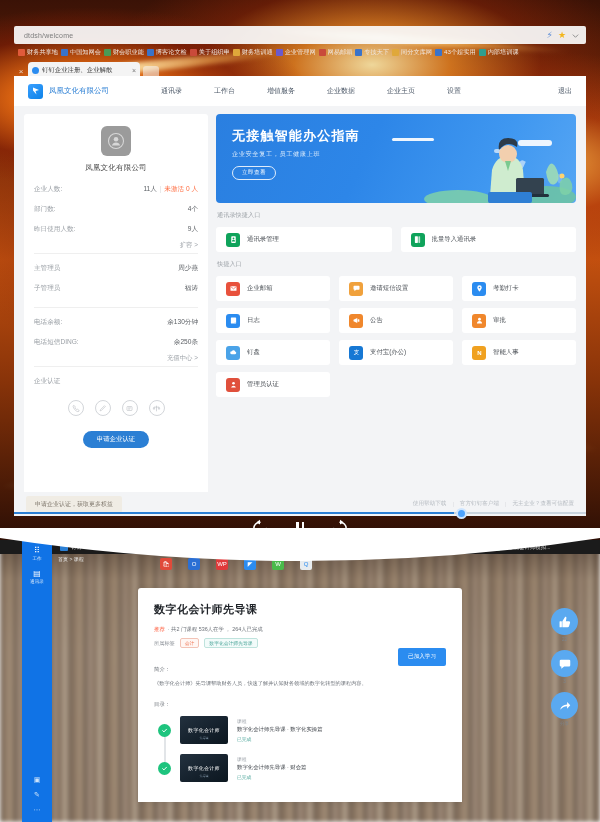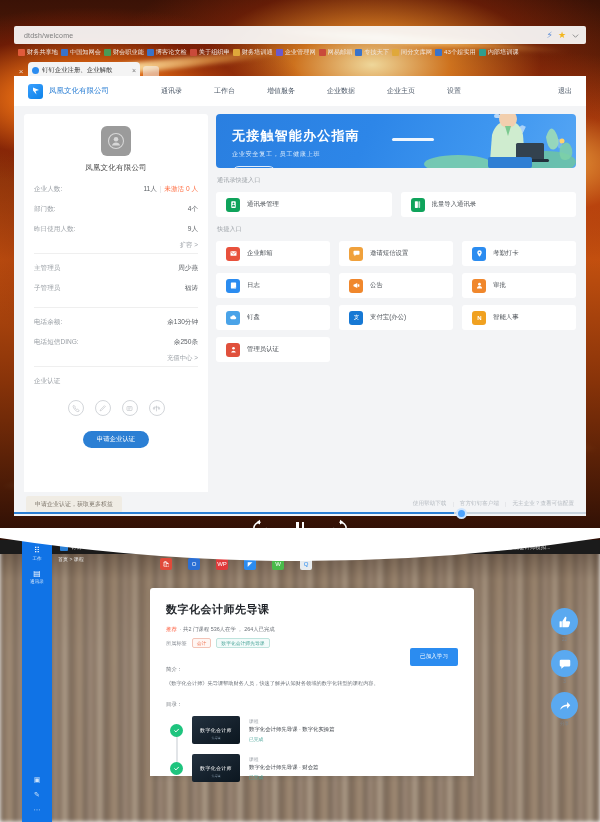--- a/index.html
+++ b/index.html
@@ -184,21 +184,21 @@
     background: #2b7fd4; color: #fff;
     font-size: 6.4px; border-radius: 9px;
     padding: 4px 14px; border: none;
     filter: blur(.25px);
   }
 
   
   .right-col { flex: 1; display: flex; flex-direction: column; gap: 7px; min-width: 0; }
 
   .banner {
-    position: relative; height: 54px; border-radius: 4px; overflow: hidden;
+    position: relative; height: 89px; border-radius: 4px; overflow: hidden;
     background: linear-gradient(115deg, #2a7fe0 0%, #2d86e8 42%, #3f97f0 75%, #56a6f4 100%);
     padding: 13px 0 0 16px;
   }
   .banner h2 {
     font-size: 13px; color: #ffffff; font-weight: bold; letter-spacing: 1.2px;
   }
   .banner .sub {
     font-size: 6.2px; color: #d6e8fb; margin-top: 5px; letter-spacing: .6px;
   }
   .banner .bbtn {
@@ -329,21 +329,21 @@
     width: 28px; height: 19px; display:flex; align-items:center; justify-content:center;
   }
   .dock-ic .box { width: 12px; height: 12px; border-radius: 2px; display:flex; align-items:center; justify-content:center; font-size:6px; color:#fff; }
 
   .bs-crumb {
     position: absolute; left: 58px; top: 16px;
     font-size: 5px; color: #e8e8e8; filter: blur(.5px); z-index: 4;
   }
 
   .course-card {
-    position: absolute; left: 150px; top: 48px; width: 324px; height: 188px;
+    position: absolute; left: 138px; top: 48px; width: 324px; height: 214px;
     background: #ffffff;
     border-radius: 3px 3px 0 0;
     padding: 14px 16px 0 16px;
     z-index: 5;
     box-shadow: 0 1px 6px rgba(0,0,0,.08);
   }
   .course-title {
     font-size: 11px; color: #1f2328; font-weight: bold; letter-spacing: .5px;
   }
   .course-meta {

